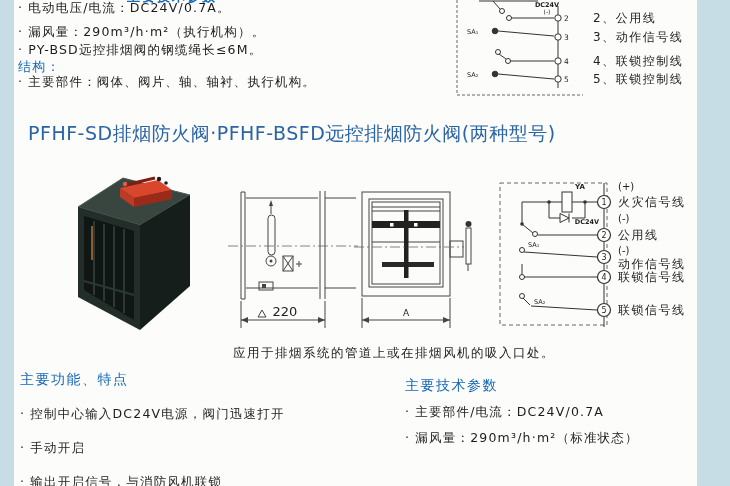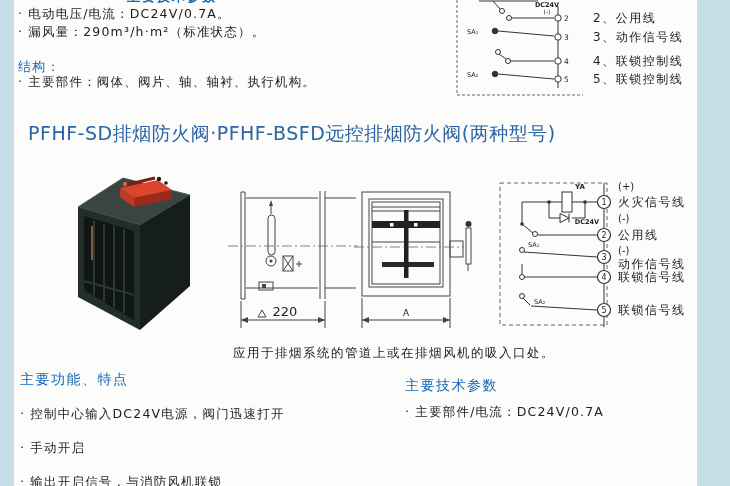--- a/index.html
+++ b/index.html
@@ -27,22 +27,23 @@
 </head>
 <body>
 
 <div class="page">
   <div class="panel"></div>
 
   <div class="clip-head">
     <span>主要技术参数</span>
   </div>
 
-  <div class="spec-line" style="top:6px">· 电动电压/电流：DC24V/0.7A。</div>
-  <div class="spec-line" style="top:24px">· 漏风量：290m³/h·m²（标准状态）。</div>
+  <div class="spec-line" style="top:0">· 电动电压/电流：DC24V/0.7A。</div>
+  <div class="spec-line" style="top:24px">· 漏风量：290m³/h·m²（执行机构）。</div>
+  <div class="spec-line" style="top:42px">· PY-BSD远控排烟阀的钢缆绳长≤6M。</div>
   <div class="spec-line blue-head" style="top:58px;font-size:13px">结构：</div>
   <div class="spec-line" style="top:74px">· 主要部件：阀体、阀片、轴、轴衬、执行机构。</div>
 
   <svg class="abs" style="left:443px;top:0;width:287px;height:98px" viewBox="0 0 287 98">
     <g stroke="#666" stroke-width="1" fill="none" stroke-dasharray="3,2">
       <line x1="14" y1="0" x2="14" y2="95"></line>
       <line x1="14" y1="95" x2="140" y2="95"></line>
     </g>
     <g stroke="#333" stroke-width="1" fill="none">
       <line x1="115" y1="6" x2="115" y2="88"></line>
@@ -230,15 +231,16 @@
     <h3 class="blue-head">主要功能、特点</h3>
     <div class="item">· 控制中心输入DC24V电源，阀门迅速打开</div>
     <div class="item">· 手动开启</div>
     <div class="item">· 输出开启信号，与消防风机联锁</div>
     <div class="item">· 手动复位关闭</div>
   </div>
 
   <div class="sec tech" style="left:405px;top:377px;width:300px">
     <h3 class="blue-head">主要技术参数</h3>
     <div class="item">· 主要部件/电流：DC24V/0.7A</div>
+    <div class="item">· 漏风量：290m³/h·m²（标准状态）</div>
 
   </div>
 </div>
 
 </body></html>

